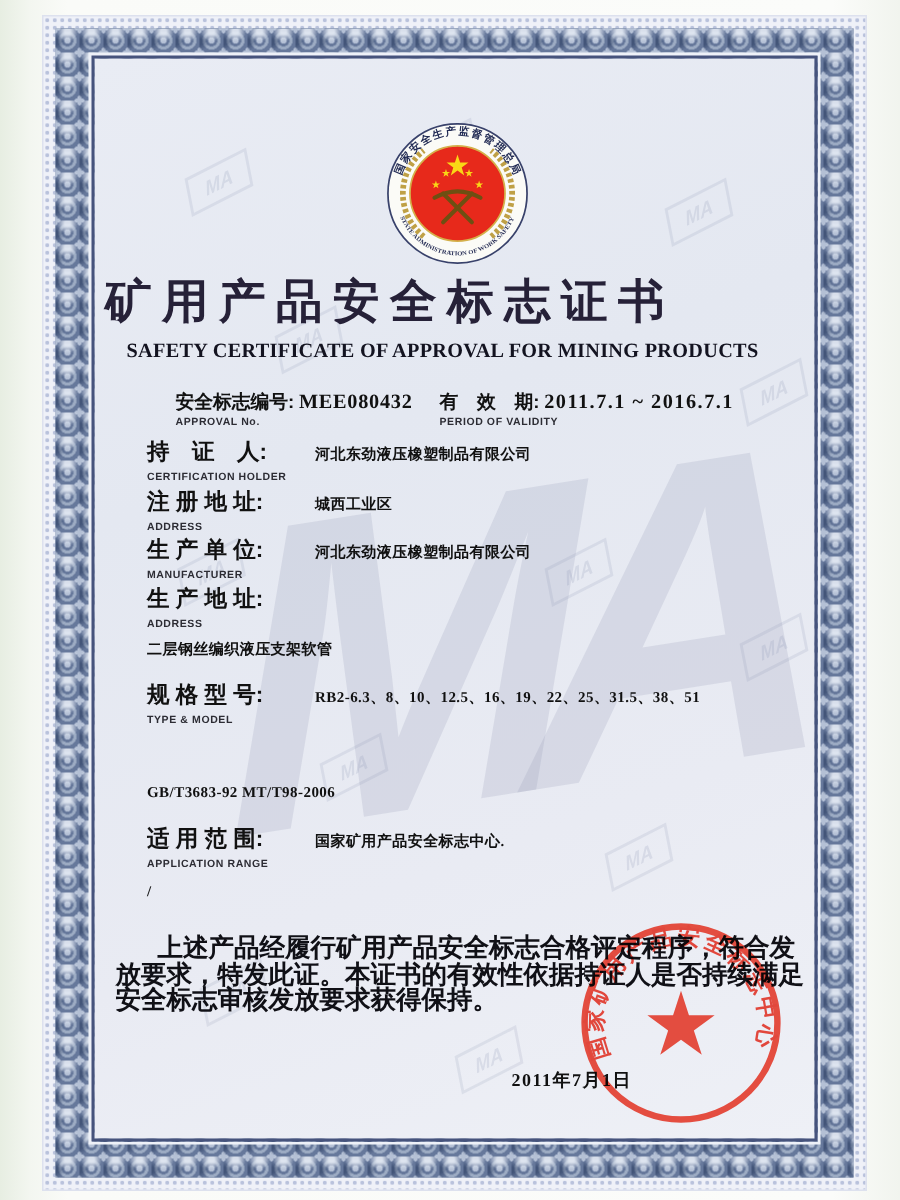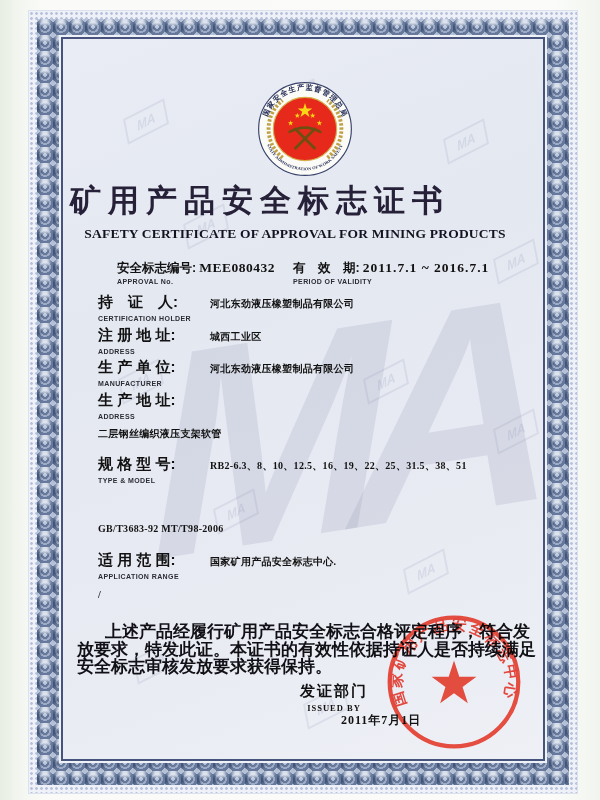--- a/index.html
+++ b/index.html
@@ -182,24 +182,20 @@
           <span class="rl"><span class="lbl-zh">适 用 范 围:</span><span class="lbl-en">APPLICATION RANGE</span></span>
           <span class="rv">国家矿用产品安全标志中心.</span>
         </div>
         <div class="frow" style="top:546px">
           <span class="rv">/</span>
         </div>
       </div>
 
       <div class="statement">上述产品经履行矿用产品安全标志合格评定程序，符合发放要求，特发此证。本证书的有效性依据持证人是否持续满足安全标志审核发放要求获得保持。</div>
 
-      <div class="issuer">
-        <div class="iz">发证部门</div>
-        <div class="ie">ISSUED BY</div>
-      </div>
       <div class="issue-date">2011年7月1日</div>
 
       <svg class="seal" viewBox="0 0 140 140">
         <defs>
           <path id="sealArc" d="M27.6,94.5 A49,49 0 1 1 112.4,94.5"></path>
         </defs>
         <circle cx="70" cy="70" r="60" fill="none" stroke="#e23a2c" stroke-width="4"></circle>
         <use href="#st" transform="translate(70,72) scale(22)" fill="#e23a2c"></use>
         <text font-size="14" font-weight="bold" fill="#e03428" font-family="Liberation Sans, sans-serif">
           <textPath href="#sealArc" startOffset="4" textLength="190" lengthAdjust="spacing">国家矿用产品安全标志中心</textPath>

